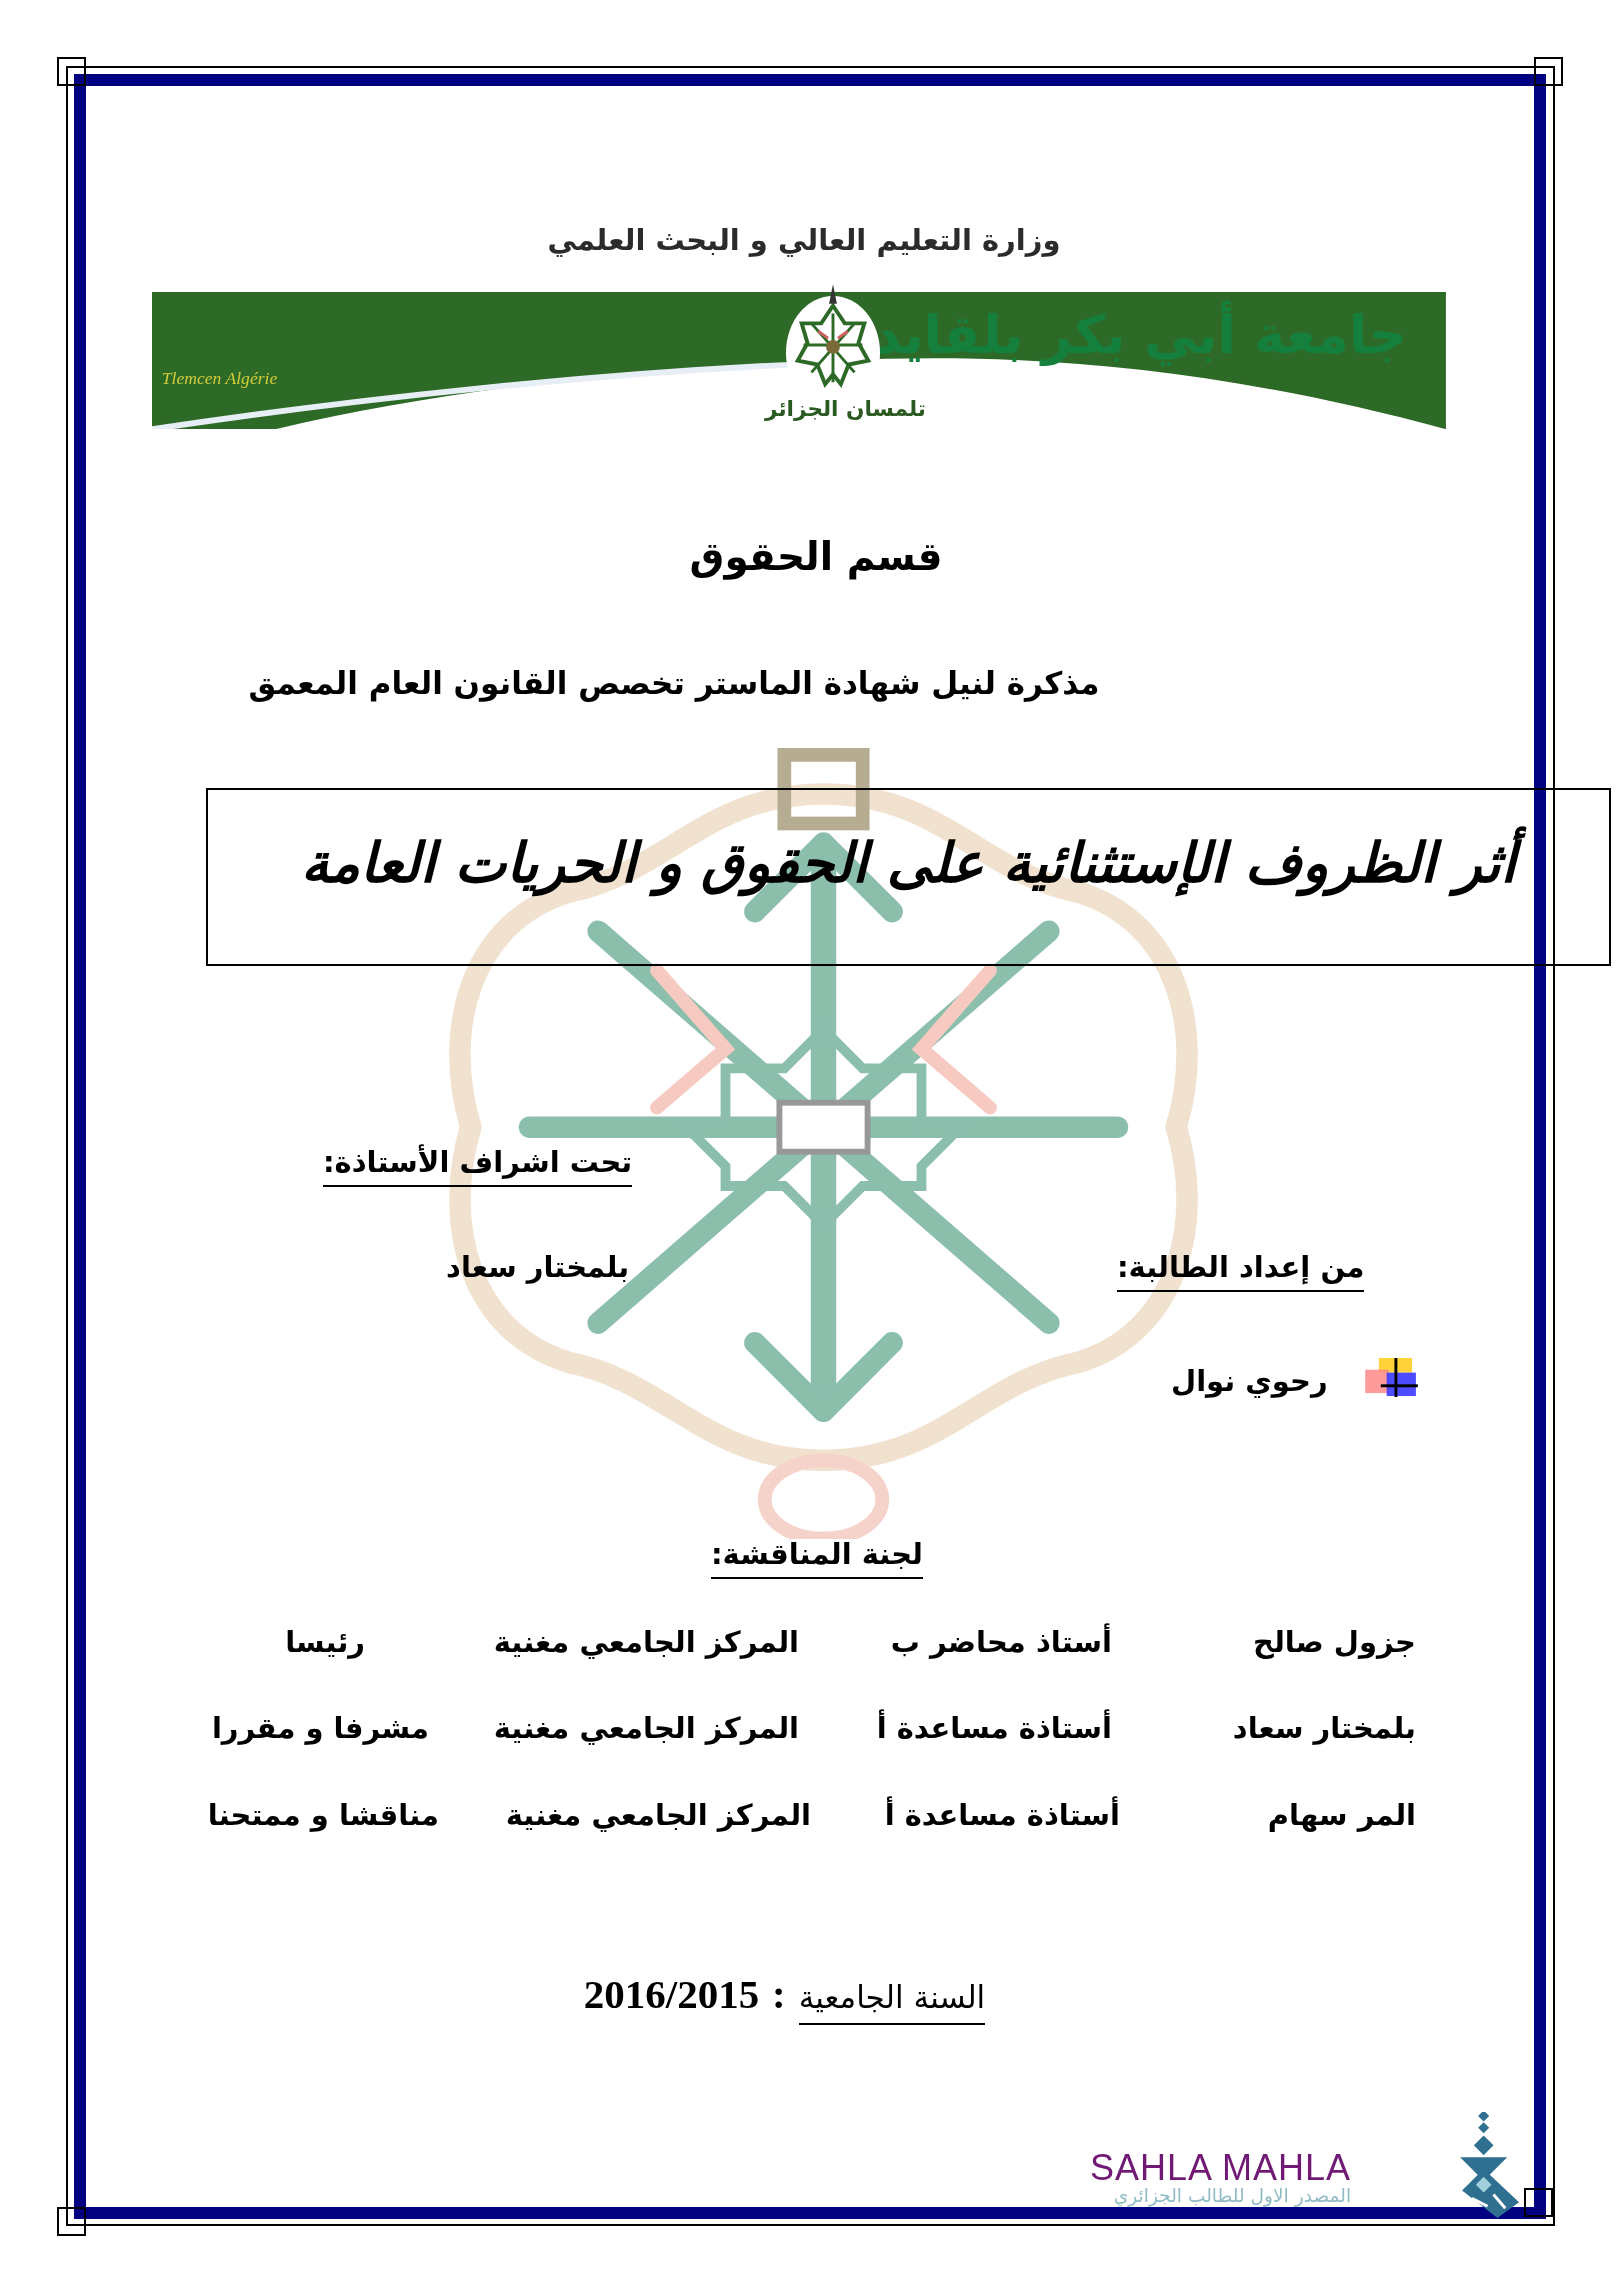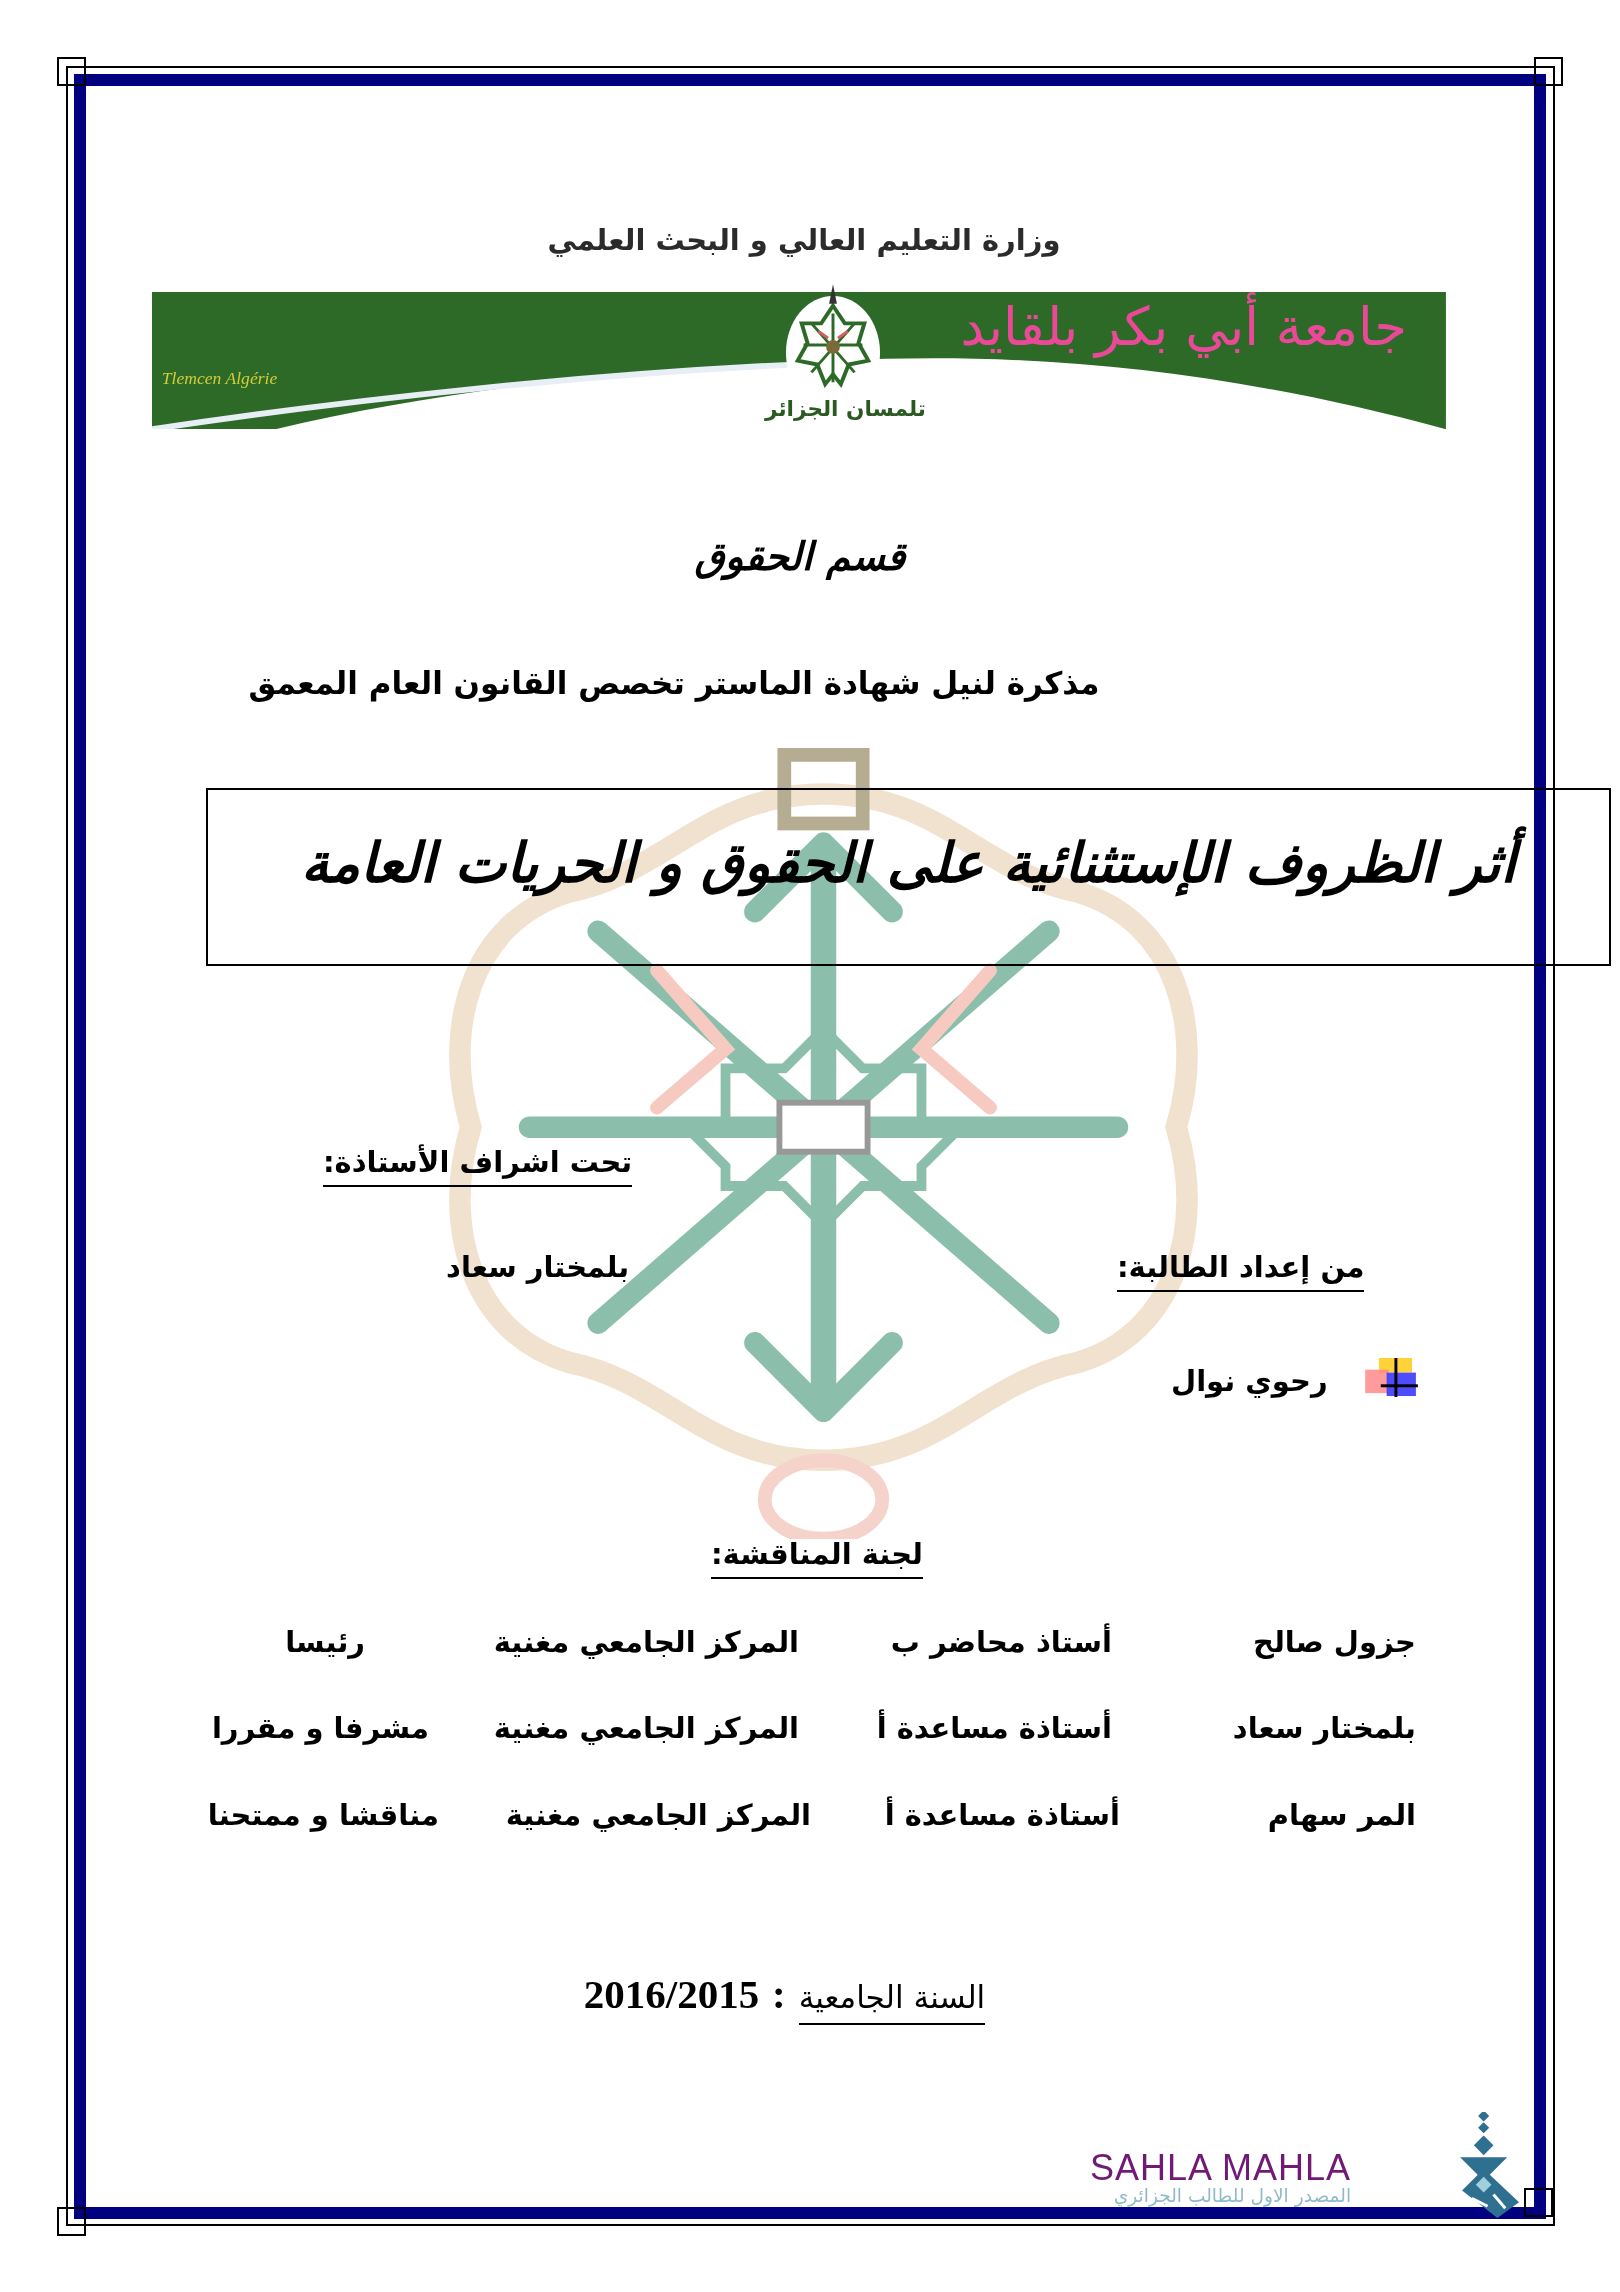--- a/index.html
+++ b/index.html
@@ -9,29 +9,29 @@
   .frame-outer { position:absolute; left:66px; top:66px; width:1489px; height:2160px; border:2px solid #000; box-sizing:border-box; }
   .frame-blue { position:absolute; left:74px; top:74px; width:1472px; height:2145px; border:12.7px solid #000080; box-sizing:border-box; }
   .corner { position:absolute; width:29px; height:29px; border:2px solid #000; box-sizing:border-box; background:transparent; }
 
   
   .ministry { position:absolute; left:412px; top:223px; width:784px; text-align:center; font-family:"DejaVu Sans", sans-serif; font-weight:bold; font-size:29px; color:#2b2b2b; direction:rtl; }
   .banner { position:absolute; left:152px; top:292px; width:1294px; height:137px; }
   .banner-bg { position:absolute; inset:0; }
   .banner-fr { position:absolute; left:7.8px; top:17.6px; font-family:"Liberation Serif", serif; font-size:55px; color:#f2f2ea; letter-spacing:-1px; white-space:nowrap; }
   .banner-city { position:absolute; left:9.8px; top:76px; font-family:"Liberation Serif", serif; font-style:italic; font-size:17.6px; color:#d0cc3a; white-space:nowrap; }
-  .banner-ar { position:absolute; right:39px; top:4px; font-family:"DejaVu Sans", sans-serif; font-weight:normal; font-size:53px; color:#ec4899; direction:rtl; white-space:nowrap; }
+  .banner-ar { position:absolute; right:39px; top:12px; font-family:"DejaVu Sans", sans-serif; font-weight:bold; font-size:53px; color:#15803d; direction:rtl; white-space:nowrap; }
   .seal { position:absolute; left:632px; top:-7.8px; width:98px; height:118px; }
   .seal-caption { position:absolute; left:765px; top:396px; font-family:"DejaVu Sans", sans-serif; font-weight:bold; font-size:21.6px; color:#2a5a22; direction:rtl; white-space:nowrap; }
 
   
   .emblem { position:absolute; left:412px; top:735px; width:823px; height:804px; opacity:0.55; }
 
   .ar { direction:rtl; font-family:"DejaVu Sans", sans-serif; font-weight:bold; white-space:nowrap; }
-  .dept { position:absolute; left:0; width:1600px; top:534px; text-align:center; font-size:39px;font-style:italic; }
+  .dept { position:absolute; left:16px; width:1600px; top:534px; text-align:center; font-size:39px; }
   .memo { position:absolute; left:0; width:1348px; top:665px; text-align:center; font-size:31px; }
 
   .title-box { position:absolute; left:206px; top:788px; width:1405px; height:178px; border:2px solid #000; box-sizing:border-box; background:transparent; }
   .title-text { position:absolute; left:0; right:0; top:41px; text-align:center; font-size:55px; font-style:italic; font-weight:bold; letter-spacing:-1px; }
 
   .lbl { position:absolute; font-size:29px; }
   .uline { border-bottom:2.9px solid #000; padding-bottom:5.9px;text-align:center; }
 
   .bullet { position:absolute; left:1365px; top:1358px; width:55px; height:39px; }
 

